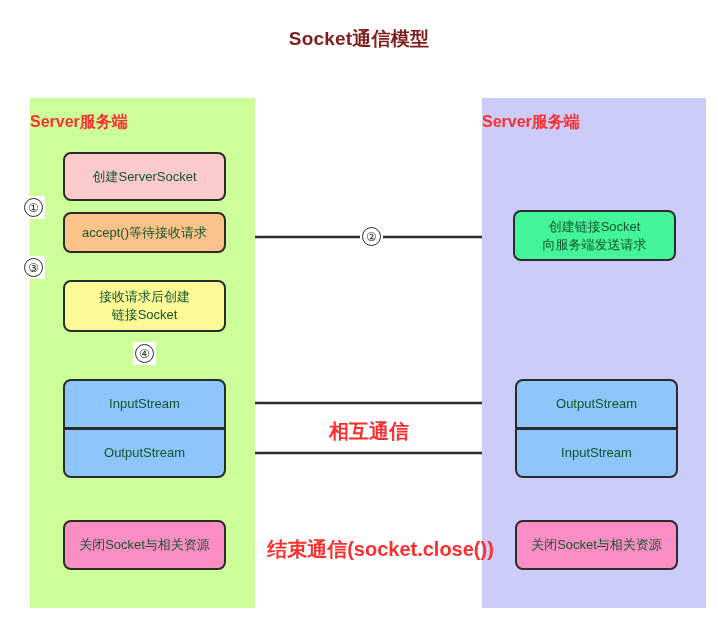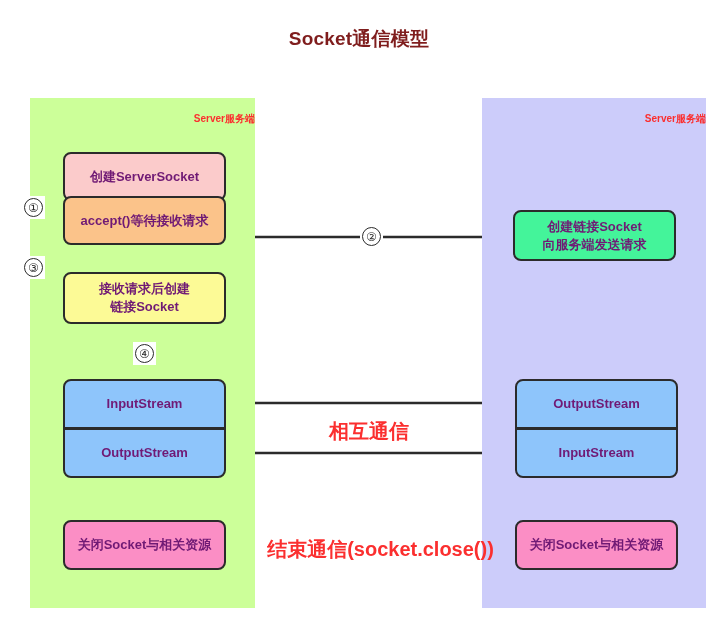--- a/index.html
+++ b/index.html
@@ -44,49 +44,49 @@
   }
   #client-panel {
     left: 482px; top: 98px;
     width: 224px; height: 510px;
     background: #ccccfa;
   }
   .panel-title {
     position: absolute;
     top: 14px;
     width: 100%;
-    text-align: right;
+    text-align: left;
     color: #fb2f2f;
-    font-size: 10px;
+    font-size: 16px;
     font-weight: bold;
   }
 
   
   .box {
     border: 2px solid #2b2b2b;
     border-radius: 8px;
     display: flex;
     align-items: center;
     justify-content: center;
     text-align: center;
-    color: #701a75;
+    color: #14532d;
     font-size: 13px;
-    font-weight: bold;
+    font-weight: normal;
     line-height: 1.35;
     z-index: 5;
   }
   .box-pink   { background: #fbcbcb; }
   .box-orange { background: #fbc38a; }
-  .box-yellow { background: #fcfa96; }
+  .box-yellow { background: #fcfa96; margin-top: 8px; }
   .box-blue   { background: #8ec5fb; }
   .box-green  { background: #44f49a; }
   .box-rose   { background: #fb8ec5; }
 
   #srv-create   { left: 63px; top: 152px; width: 163px; height: 49px; }
-  #srv-accept   { left: 63px; top: 196px; width: 163px; height: 49px; align-items: center; }
+  #srv-accept   { left: 63px; top: 212px; width: 163px; height: 41px; align-items: center; }
   #srv-conn     { left: 63px; top: 272px; width: 163px; height: 52px; }
   #srv-in       { left: 63px; top: 379px; width: 163px; height: 50px; border-radius: 8px 8px 0 0; }
   #srv-out      { left: 63px; top: 428px; width: 163px; height: 50px; border-radius: 0 0 8px 8px; }
   #srv-close    { left: 63px; top: 520px; width: 163px; height: 50px; }
 
   #cli-create   { left: 513px; top: 210px; width: 163px; height: 51px; }
   #cli-out      { left: 515px; top: 379px; width: 163px; height: 50px; border-radius: 8px 8px 0 0; }
   #cli-in       { left: 515px; top: 428px; width: 163px; height: 50px; border-radius: 0 0 8px 8px; }
   #cli-close    { left: 515px; top: 520px; width: 163px; height: 50px; }
 

